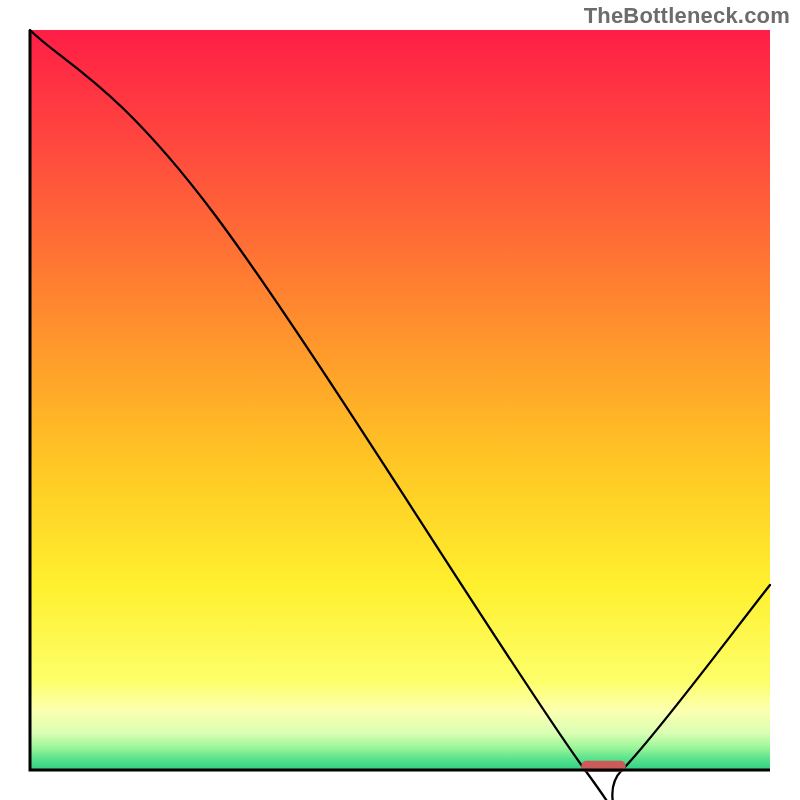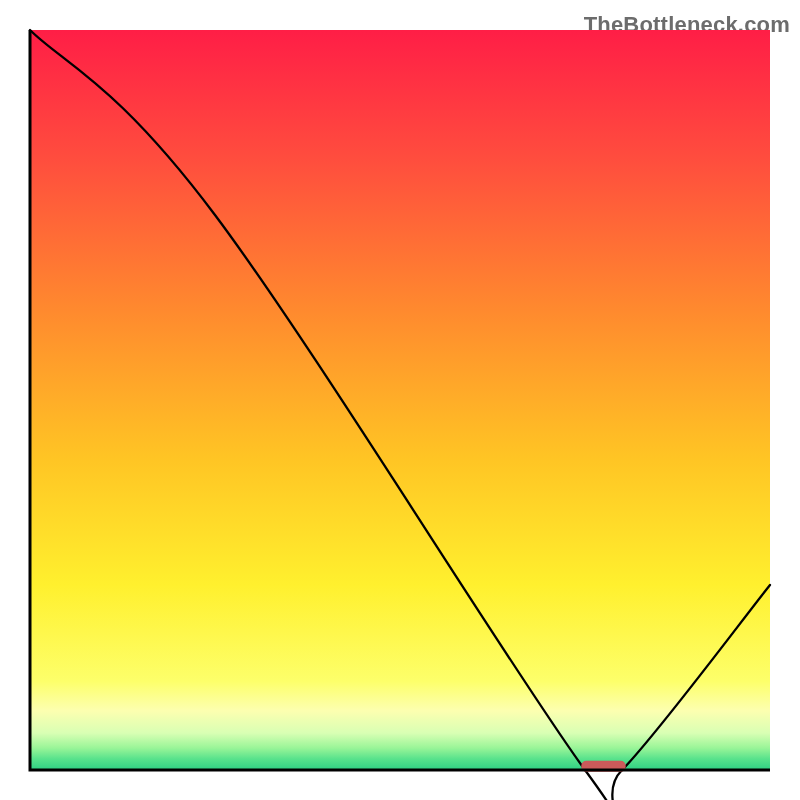--- a/index.html
+++ b/index.html
@@ -11,21 +11,21 @@
     font-family: Arial, Helvetica, sans-serif;
     overflow: hidden;
   }
   .container {
     position: relative;
     width: 800px;
     height: 800px;
   }
   .watermark {
     position: absolute;
-    top: 12px;
+    top: 3px;
     right: 10px;
     font-size: 22px;
     font-weight: 600;
     color: #6c6c6c;
     letter-spacing: 0.2px;
   }
   svg.chart {
     position: absolute;
     top: 0;
     left: 0;

